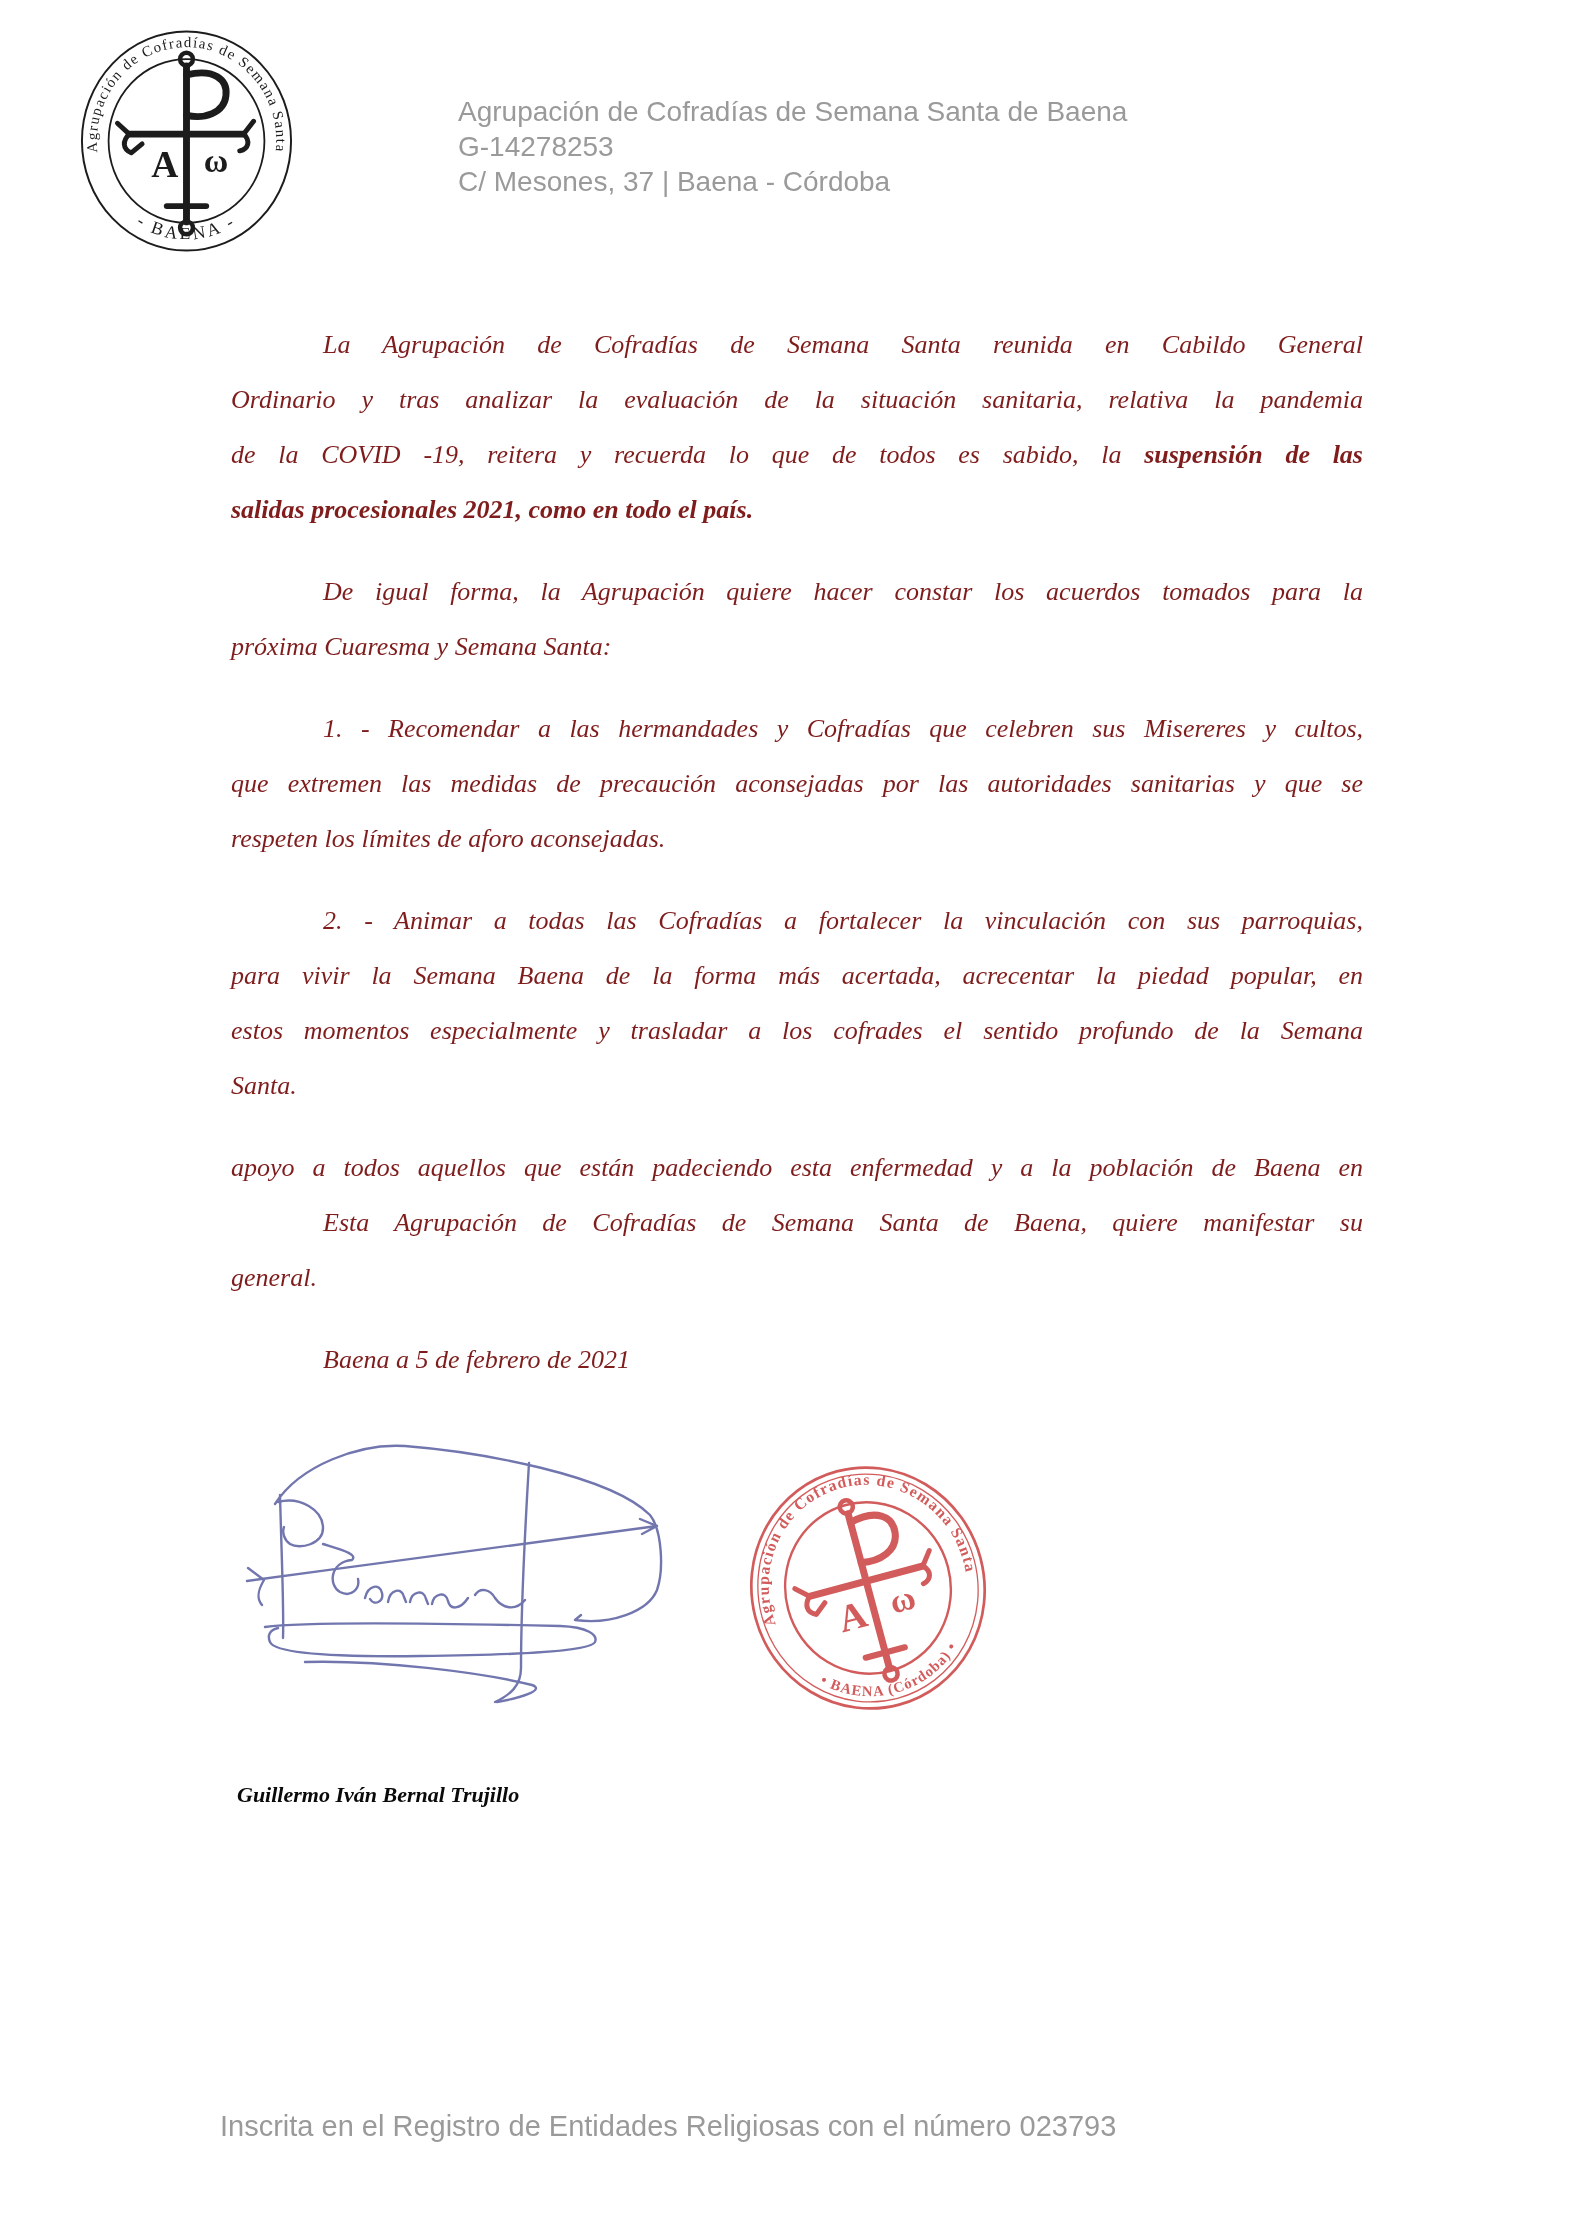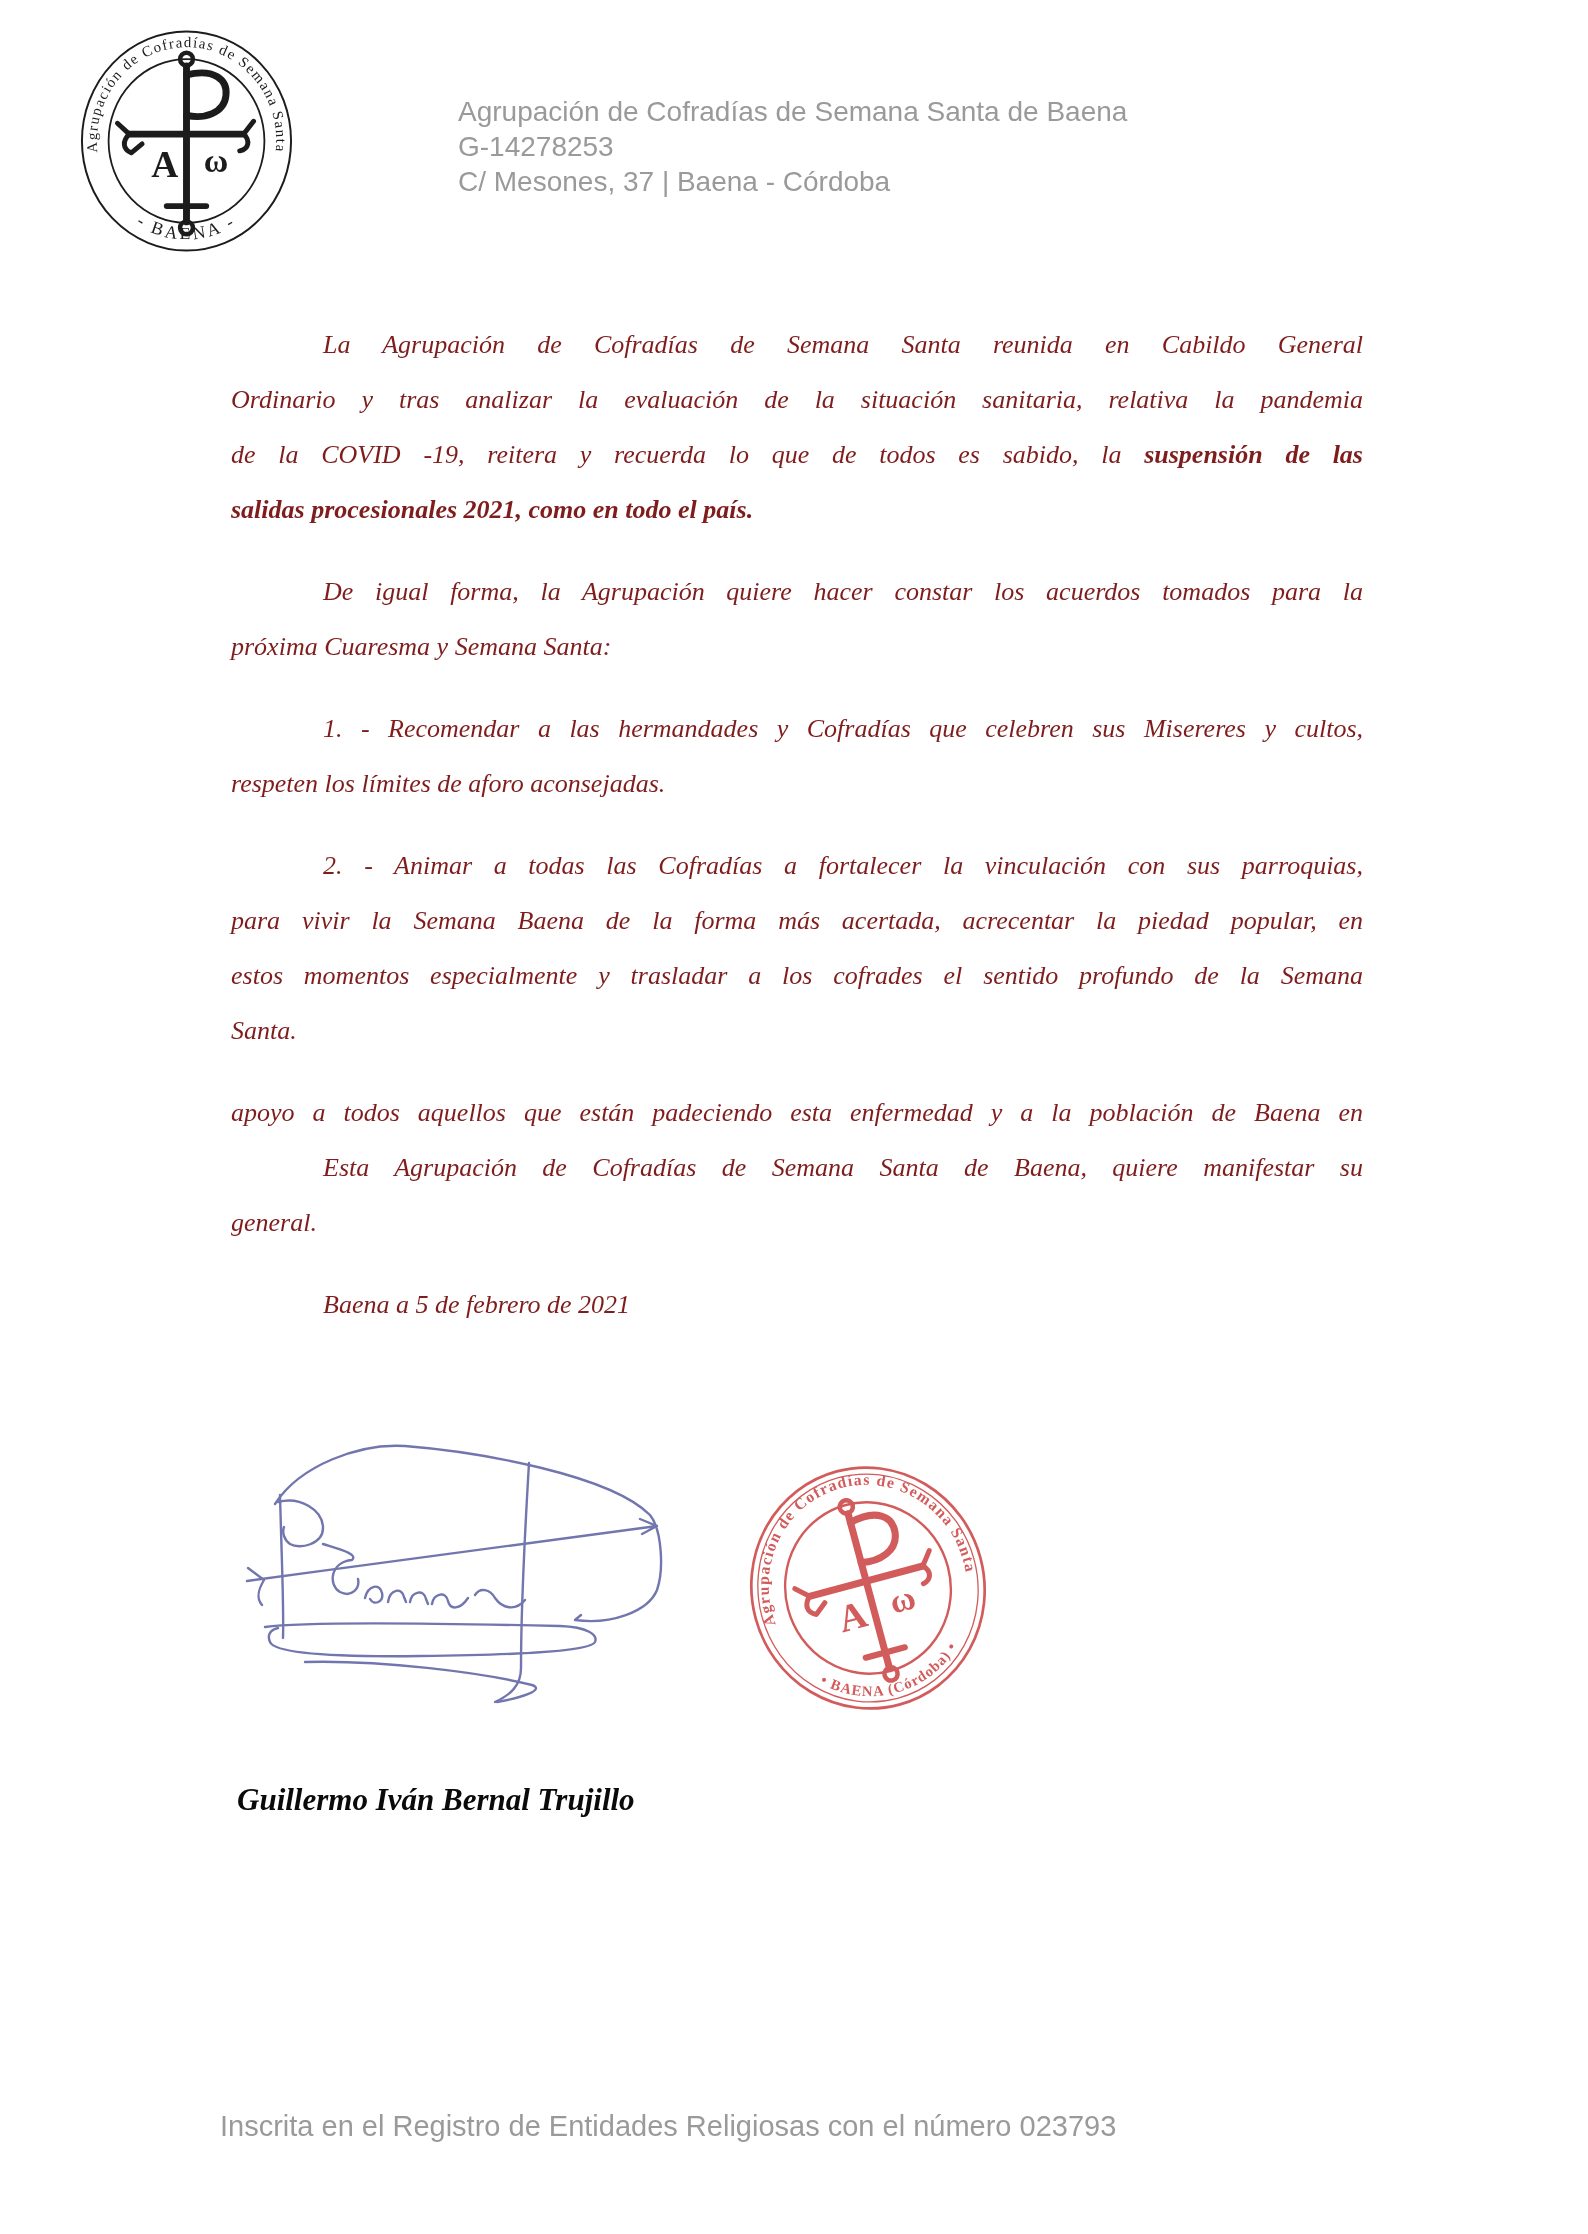--- a/index.html
+++ b/index.html
@@ -31,21 +31,21 @@
   .line.last{text-align-last:left;}
   .line.indent{padding-left:92px;}
   .b{font-weight:bold;}
 
   
   .signature{left:180px;top:1440px;width:500px;height:360px;}
   .signature svg{width:100%;height:100%;display:block;}
   .sig-stroke{fill:none;stroke:#7276ae;stroke-width:2.4;stroke-linecap:round;stroke-linejoin:round;}
 
   .signatory{left:237px;top:1782px;color:#0a0a0a;
-    font-family:"Liberation Serif",serif;font-style:italic;font-weight:bold;font-size:31px;}
+    font-family:"Liberation Serif",serif;font-style:italic;font-weight:bold;font-size:22px;}
 
   .footer-note{left:220px;top:2110px;color:#9a9a9a;font-size:29px;white-space:nowrap;}
 
   .ring-text{font-family:"Liberation Serif",serif;fill:currentColor;}
 </style>
 </head>
 <body>
 
 <div class="abs logo-seal">
   <svg class="seal-svg" viewBox="0 0 220 228">
@@ -91,20 +91,21 @@
     <div class="line">Ordinario y tras analizar la evaluación de la situación sanitaria, relativa la pandemia</div>
     <div class="line"><span>de la COVID -19, reitera y recuerda lo que de todos es sabido, la </span><span class="b">suspensión de las</span></div>
     <div class="line last b">salidas procesionales 2021, como en todo el país.</div>
   </div>
   <div class="para">
     <div class="line indent">De igual forma, la Agrupación quiere hacer constar los acuerdos tomados para la</div>
     <div class="line last">próxima Cuaresma y Semana Santa:</div>
   </div>
   <div class="para">
     <div class="line indent">1. - Recomendar a las hermandades y Cofradías que celebren sus Misereres y cultos,</div>
+    <div class="line">que extremen las medidas de precaución aconsejadas por las autoridades sanitarias y que se</div>
     <div class="line last">respeten los límites de aforo aconsejadas.</div>
   </div>
   <div class="para">
     <div class="line indent">2. - Animar a todas las Cofradías a fortalecer la vinculación con sus parroquias,</div>
     <div class="line">para vivir la Semana Baena de la forma más acertada, acrecentar la piedad popular, en</div>
     <div class="line">estos momentos especialmente y trasladar a los cofrades el sentido profundo de la Semana</div>
     <div class="line last">Santa.</div>
   </div>
   <div class="para">
     <div class="line">apoyo a todos aquellos que están padeciendo esta enfermedad y a la población de Baena en</div>

